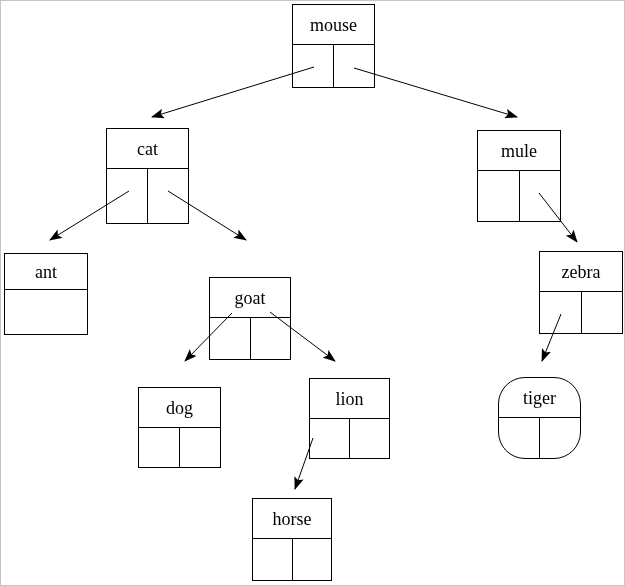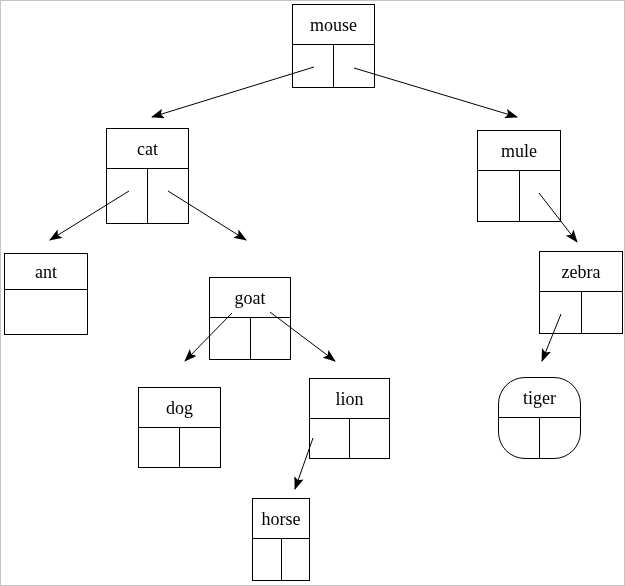--- a/index.html
+++ b/index.html
@@ -49,21 +49,21 @@
   
   .n-mouse { left:291px; top:3px;   width:83px; height:84px; }
   .n-cat   { left:105px; top:127px; width:83px; height:96px; }
   .n-mule  { left:476px; top:129px; width:84px; height:92px; }
   .n-ant   { left:3px;   top:252px; width:84px; height:82px;gap:44px; }
   .n-goat  { left:208px; top:252px; width:82px; height:83px;margin-top:24px; }
   .n-zebra { left:538px; top:250px; width:84px; height:83px; }
   .n-dog   { left:137px; top:386px; width:83px; height:81px; }
   .n-lion  { left:292px; top:377px; width:81px; height:81px;margin-left:16px; }
   .n-tiger { left:497px; top:376px; width:83px; height:82px;border-radius:27px; }
-  .n-horse { left:251px; top:497px; width:58px; height:83px; }
+  .n-horse { left:251px; top:497px; width:80px; height:83px; }
 </style>
 </head>
 <body>
 
 <div class="frame">
 
   <div class="node n-mouse">
     <div class="node-label">mouse</div>
     <div class="node-cells">
       <div class="cell left"></div>

